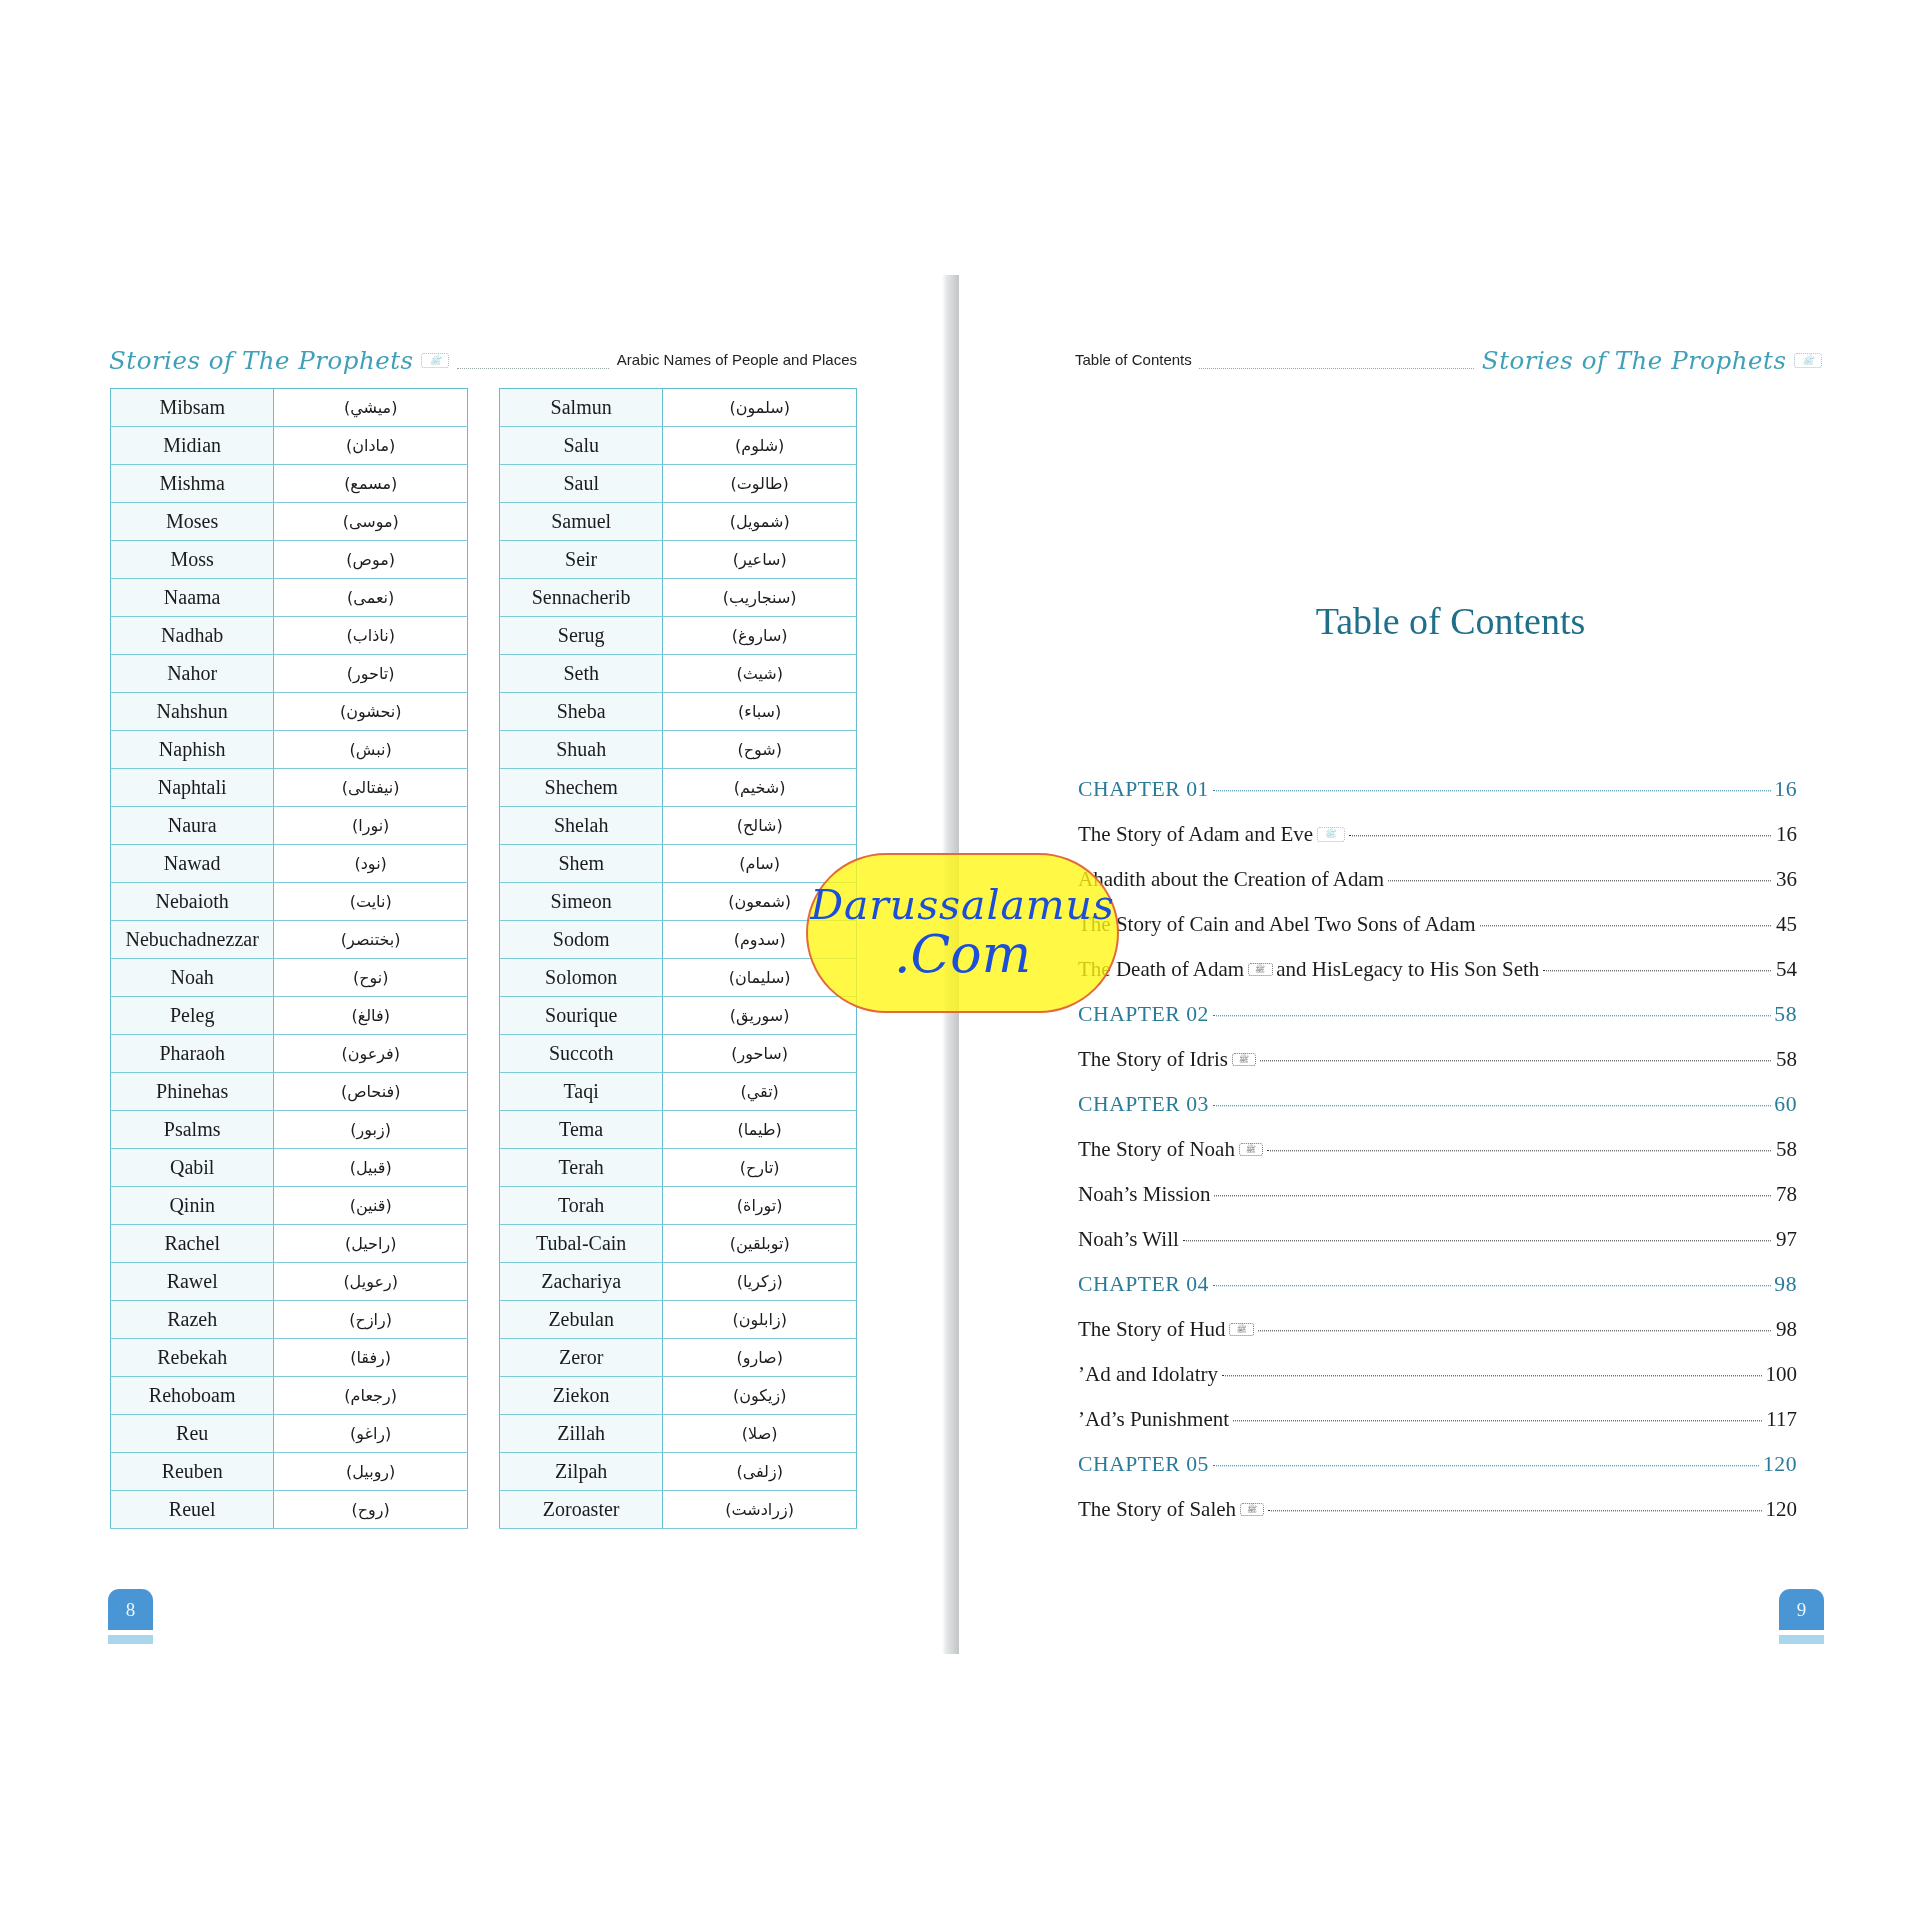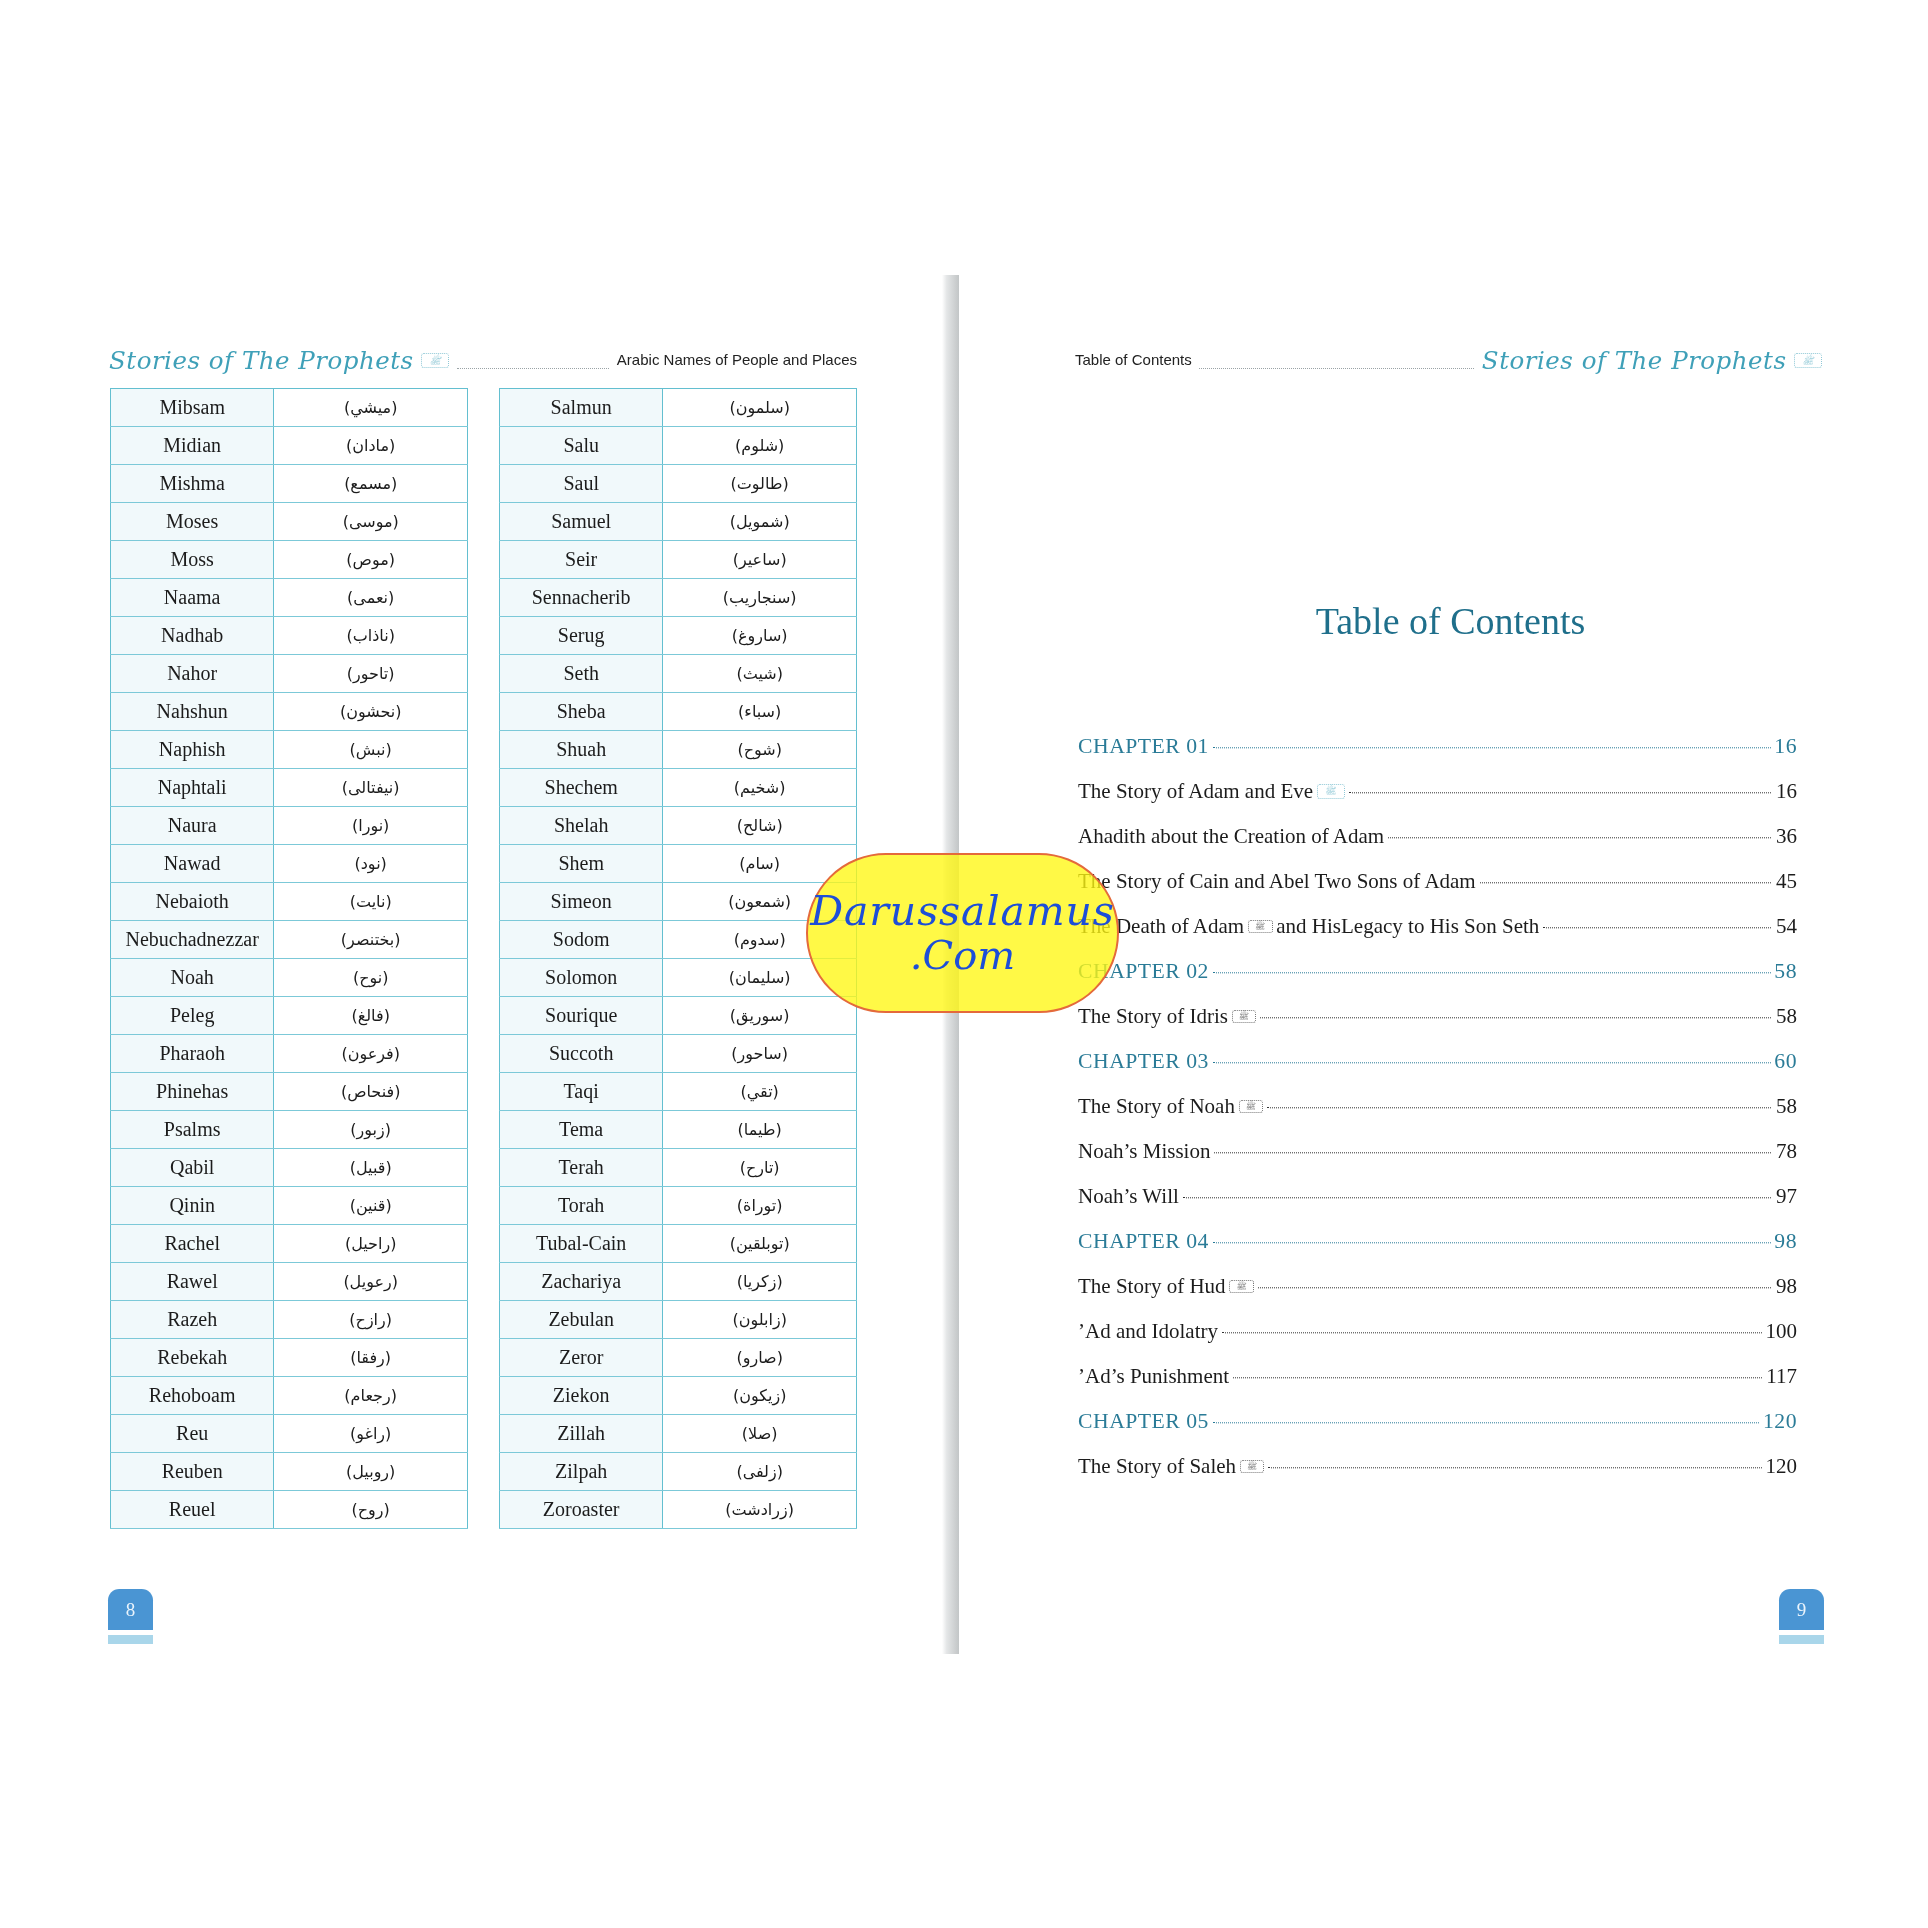--- a/index.html
+++ b/index.html
@@ -49,21 +49,21 @@
     vertical-align: middle; color: #1c1c1c;
   }
   .names-table td.en { width: 151px; background: #f1f9fb; border-right: 1.9px solid #63bfd0; }
   .names-table td.ar { width: 179px; background: #ffffff; font-family: "DejaVu Sans", sans-serif; font-size: 16px; direction: rtl; }
 
   
   .toc-title {
     position: absolute; left: 1121px; width: 659px; top: 599px; text-align: center;
     font-size: 38px; color: #1f6f8b;
   }
-  .toc-list { position: absolute; left: 1078px; top: 734px; width: 719px; }
+  .toc-list { position: absolute; left: 1078px; top: 777px; width: 719px; }
   .toc-row {
     display: flex; align-items: baseline; height: 45px; font-size: 21px; color: #1c1c1c;
   }
   .toc-row.chapter { color: #2a7b97; font-size: 21.7px; letter-spacing: 0.5px; }
   .toc-row .label { white-space: nowrap; display: flex; align-items: center; gap: 3.8px; }
   .toc-row .dots {
     flex: 1; border-bottom: 1.9px dotted #333; margin: 0 3.8px; transform: translateY(-4.7px);
   }
   .toc-row.chapter .dots { border-bottom-color: #2a7b97; }
   .toc-row .pg { white-space: nowrap; min-width: 22.6px; text-align: right; }
@@ -79,21 +79,21 @@
   .page-tab.right { left: 1779px; }
 
   
   .watermark {
     position: absolute; left: 806px; top: 853px; width: 313px; height: 160px;
     background: rgba(255, 247, 18, 0.78); border: 2.8px solid #e46a3b; border-radius: 80px;
     display: flex; flex-direction: column; align-items: center; justify-content: center;
     font-family: "DejaVu Serif", serif; font-style: italic; color: #1d4ed8; line-height: 1.05;
   }
   .watermark .w1 { font-size: 41px; letter-spacing: 0.9px; }
-  .watermark .w2 { font-size: 40px; font-style: italic; }
+  .watermark .w2 { font-size: 52px; font-style: italic; }
 </style>
 </head>
 <body>
 
 <div class="spread">
 
   <div class="page page-left"></div>
   <div class="gutter"></div>
   <div class="page page-right"></div>
 

